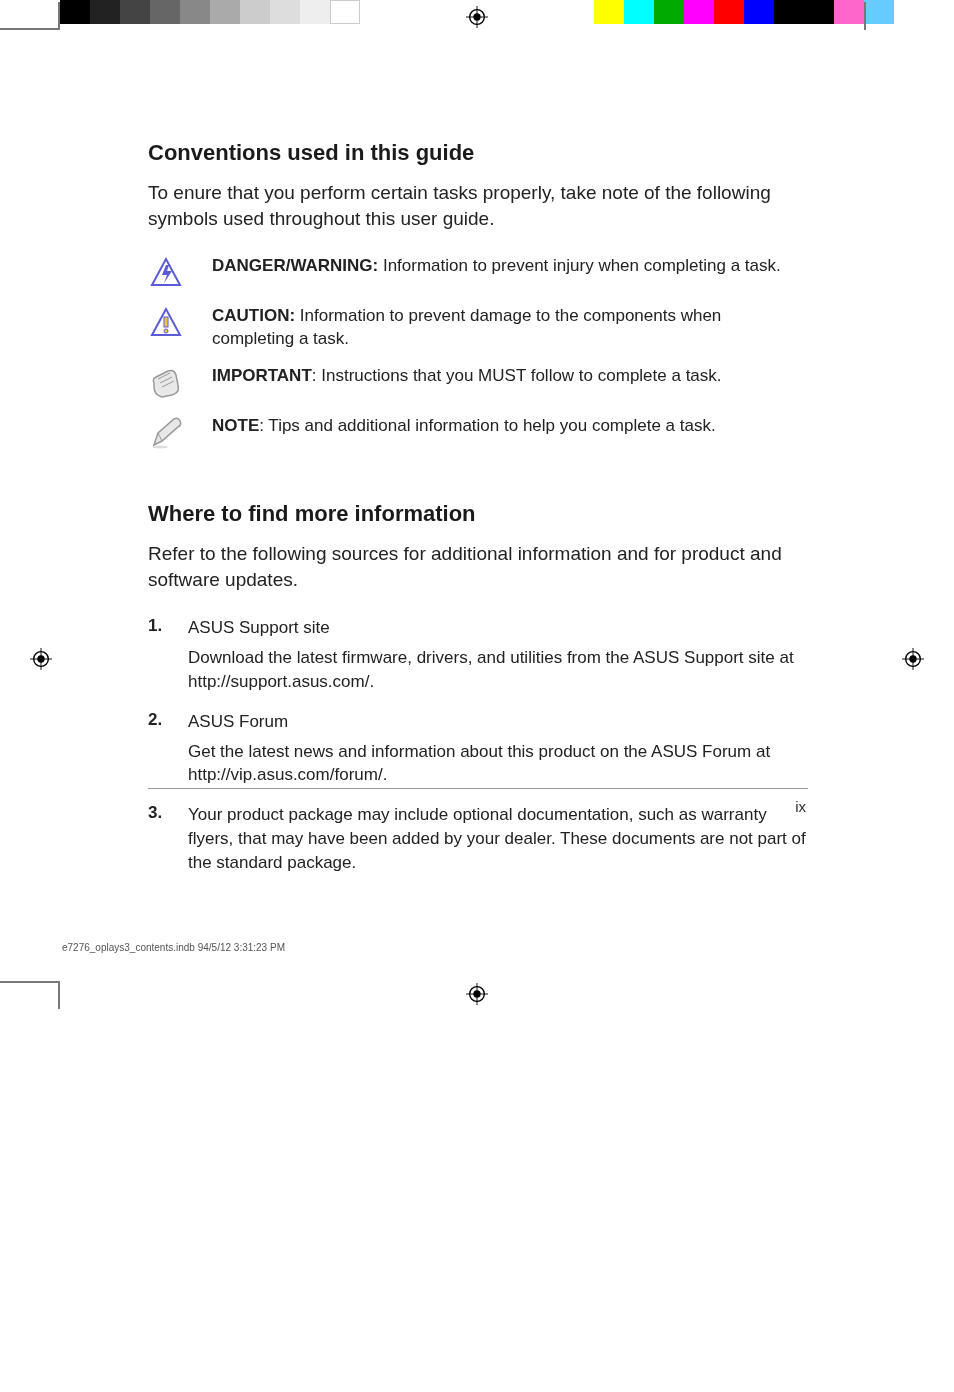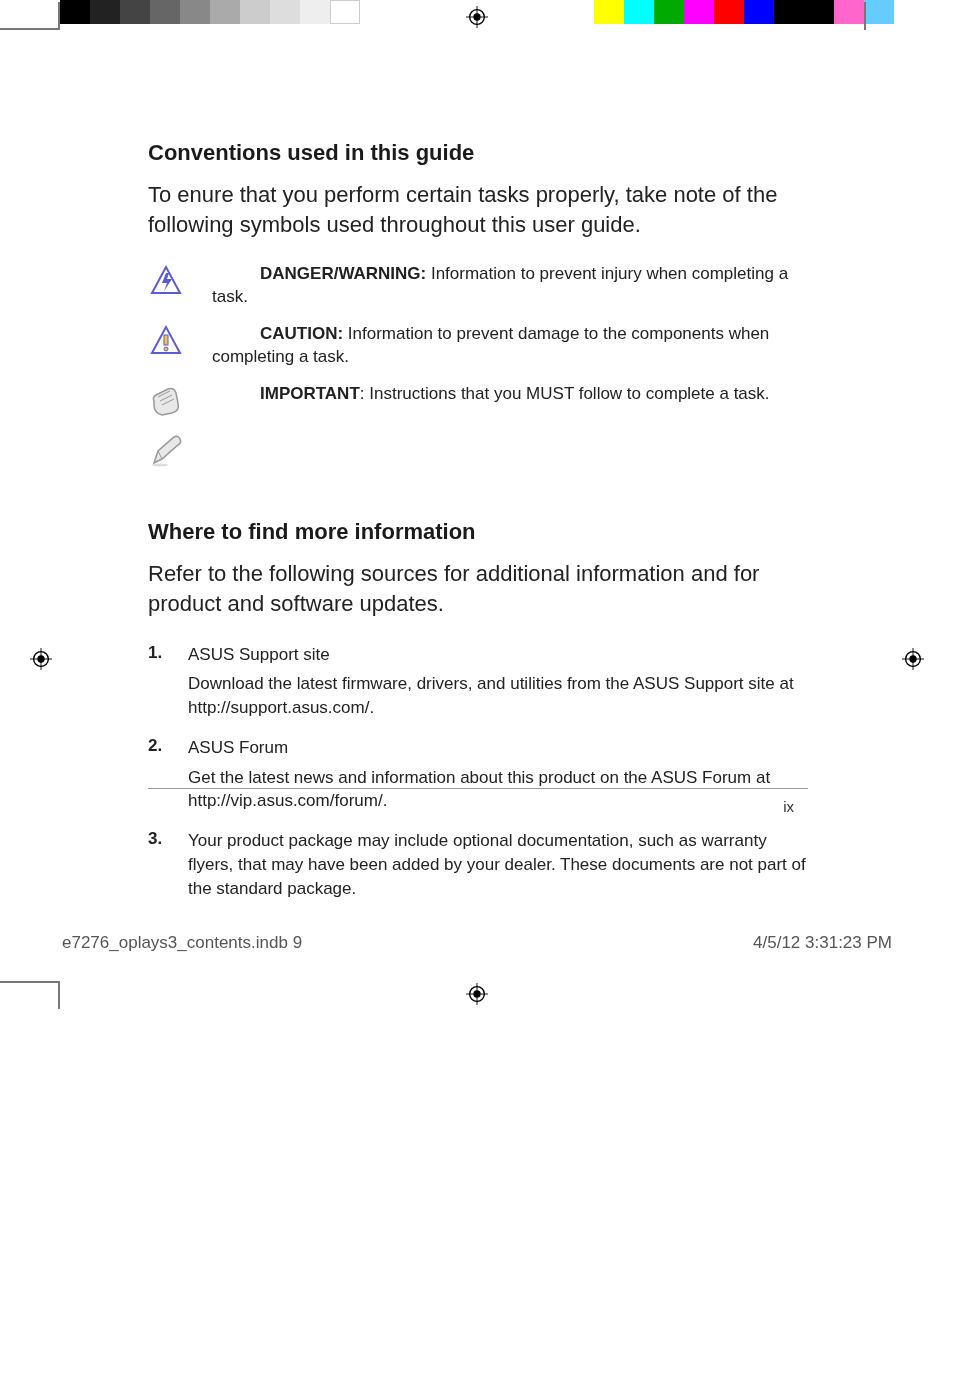--- a/index.html
+++ b/index.html
@@ -26,42 +26,42 @@
   .reg-mark svg { width: 100%; height: 100%; }
   .reg-top { top: 6px; left: 466px; }
   .reg-bottom { bottom: 6px; left: 466px; }
   .reg-left { top: 648px; left: 30px; }
   .reg-right { top: 648px; right: 30px; }
   
   
   .content { position: absolute; top: 140px; left: 148px; width: 660px; }
   
   h2 { font-size: 22px; font-weight: bold; color: #1a1a1a; margin-bottom: 14px; }
-  .intro { font-size: 22px; line-height: 1.35; margin-bottom: 24px; }
+  .intro { font-size: 19px; line-height: 1.35; margin-bottom: 24px; }
   
   .conv-list { margin-bottom: 50px; }
   .conv-item { display: flex; align-items: flex-start; margin-bottom: 14px; }
   .conv-icon { width: 36px; height: 36px; flex-shrink: 0; margin-right: 28px; }
   .conv-text { font-size: 17px; line-height: 1.35; padding-left: 0; }
-  .conv-text .label { font-weight: bold; margin-left: 48px; }
+  .conv-text .label { font-weight: bold; }
   
   .info-section h2 { margin-top: 18px; }
   
   ol.sources { list-style: none; counter-reset: item; margin-top: 8px; }
   ol.sources > li { counter-increment: item; display: flex; margin-bottom: 16px; }
   ol.sources > li::before { content: counter(item) "."; font-weight: bold; font-size: 17px; width: 40px; flex-shrink: 0; }
   .source-body { font-size: 17px; line-height: 1.4; }
   .source-title { font-weight: normal; display: block; margin-bottom: 6px; }
   .source-body b { font-weight: normal; }
   
   
   .page-footer-line { position: absolute; bottom: 222px; left: 148px; width: 660px; height: 1px; background: #999; }
-  .page-num { position: absolute; bottom: 196px; right: 160px; font-size: 15px; color: #333; }
-  
-  .print-footer { position: absolute; bottom: 58px; left: 62px; right: 62px; display: flex; justify-content: space-between; font-size: 17px; color: #555; }
+  .page-num { position: absolute; bottom: 196px; right: 148px; font-size: 15px; color: #333; }
+  
+  .print-footer { position: absolute; bottom: 58px; left: 62px; right: 62px; display: flex; justify-content: flex-start; font-size: 10px; color: #555; }
 </style>
 </head>
 <body>
 
 <div class="page">
 
   <div class="color-bar-top">
     <div class="gray-bar">
       <div style="background:#000"></div>
         <div style="background:#222"></div>
@@ -171,20 +171,23 @@
         </div>
       </div>
 
       <div class="conv-item">
         <div class="conv-icon">
           <svg viewBox="0 0 36 36">
               <path d="M6 30 L10 18 L26 4 Q30 2 32 6 Q34 10 30 12 L14 26 Z" fill="#e8e8e8" stroke="#999" stroke-width="1.5"></path>
               <line x1="10" y1="18" x2="14" y2="26" stroke="#999"></line>
               <ellipse cx="12" cy="32" rx="8" ry="1.5" fill="#ddd"></ellipse>
             </svg>
+        </div>
+        <div class="conv-text">
+          <span class="label">NOTE</span><span>: Tips and additional information to help you complete a task.</span>
         </div>
       </div>
 
     </div>
 
     <div class="info-section">
       <h2>Where to find more information</h2>
       <p class="intro">Refer to the following sources for additional information and for product and software updates.</p>
 
       <ol class="sources">

